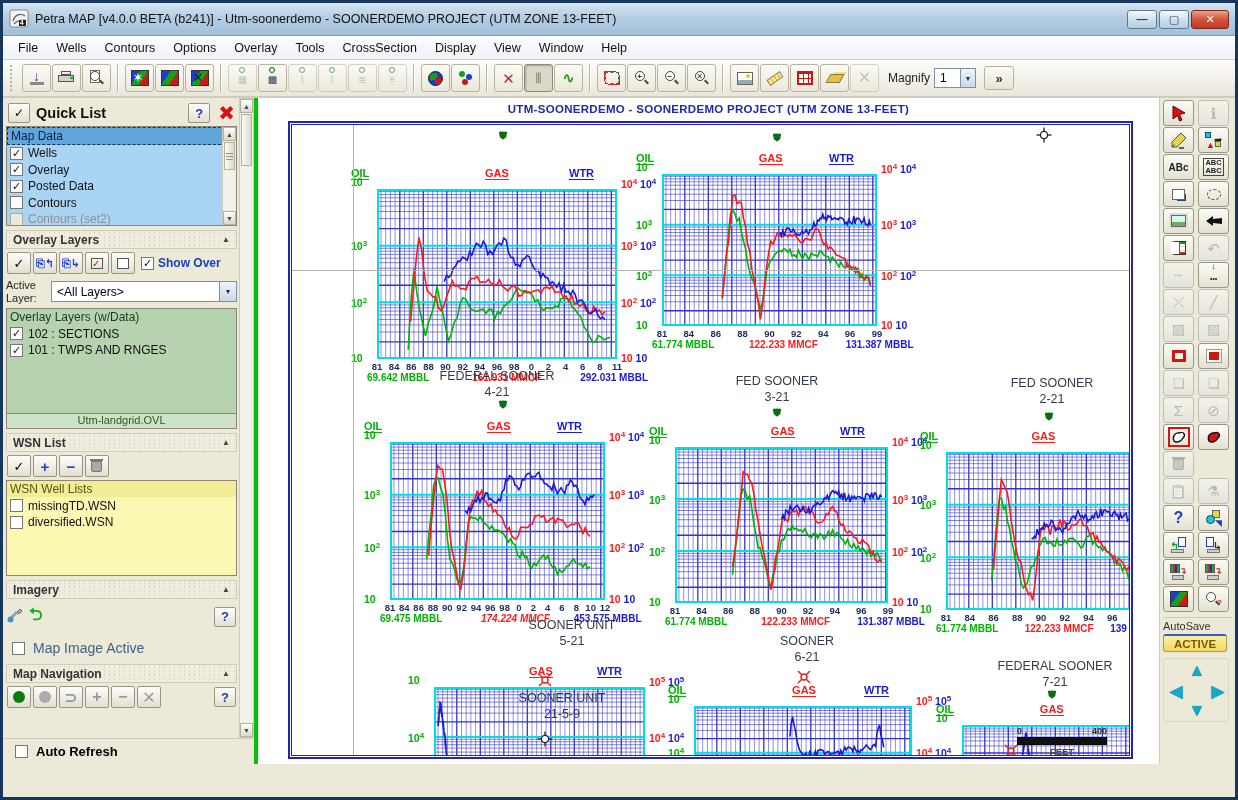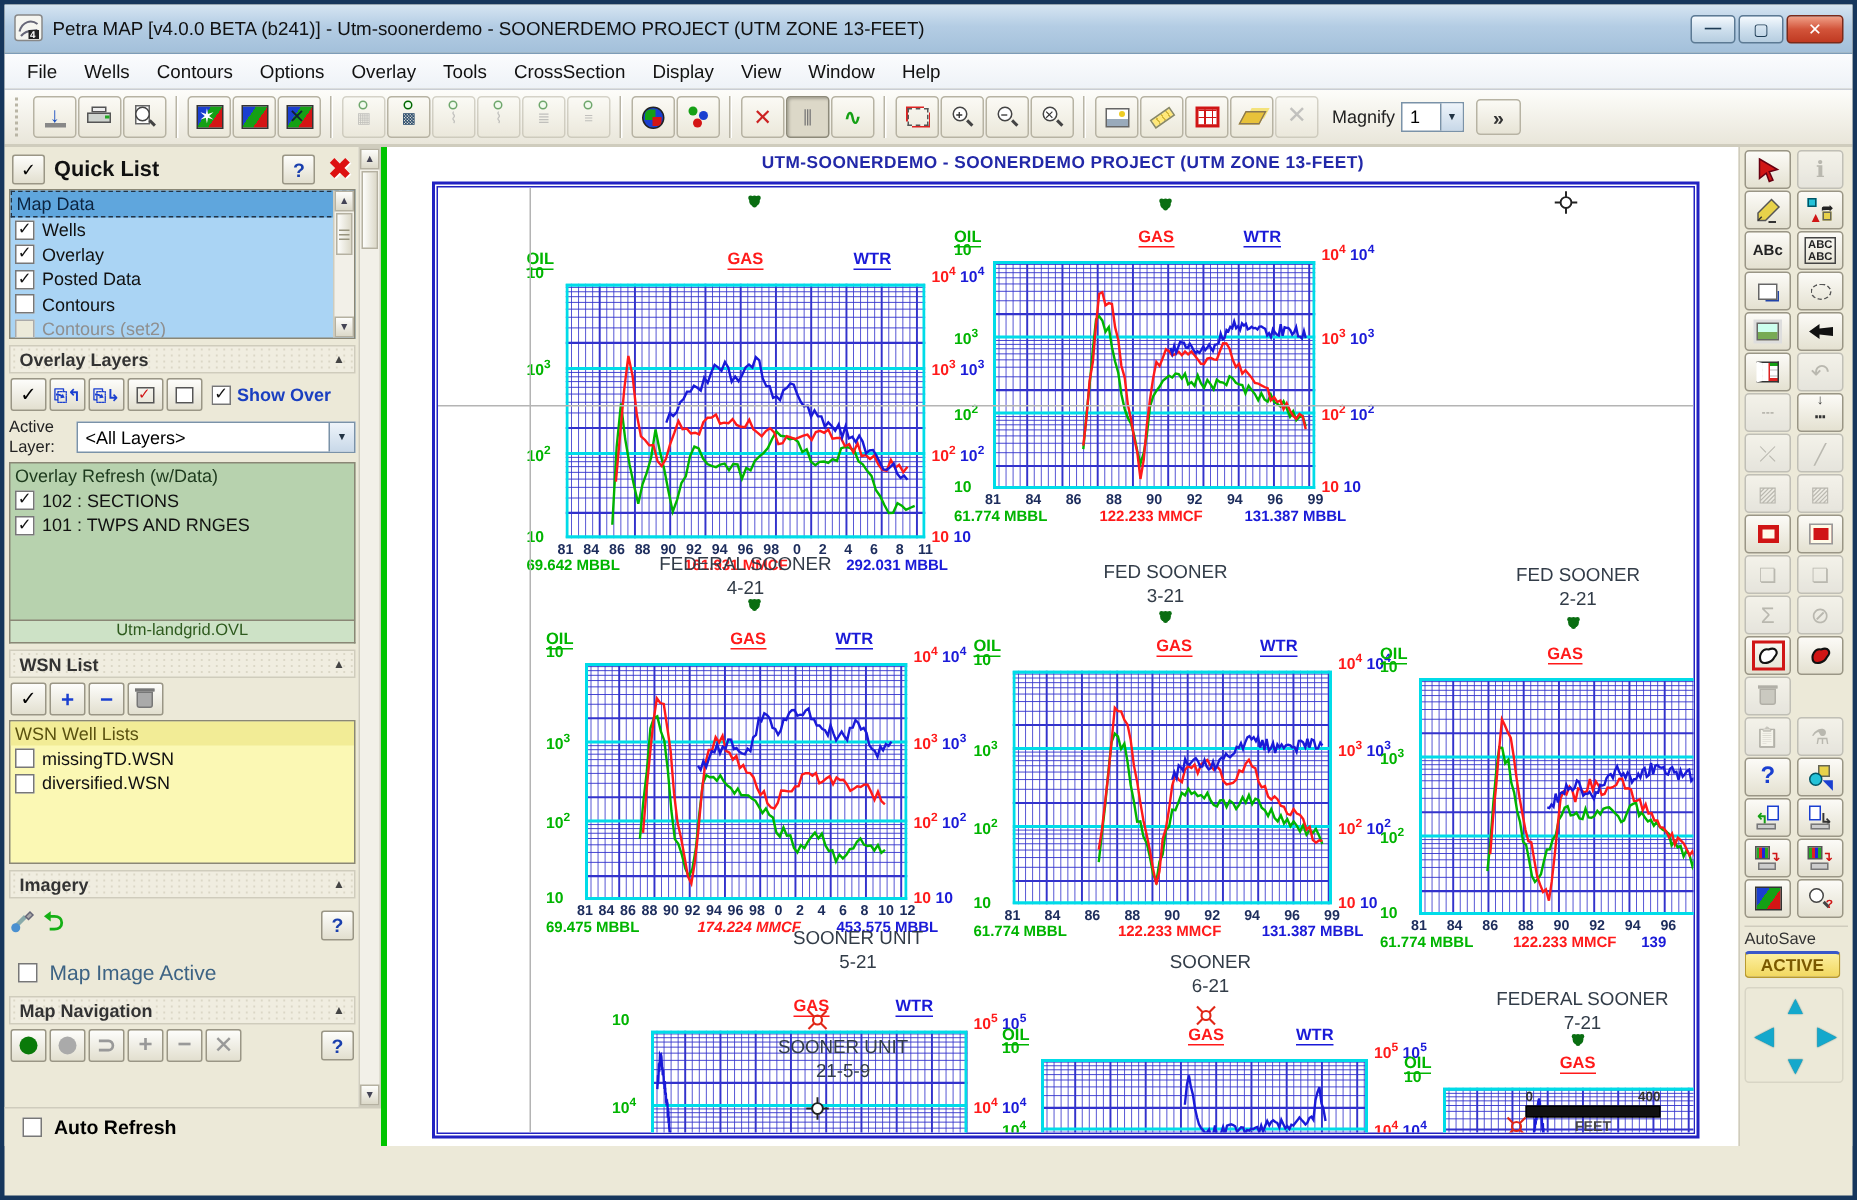--- a/index.html
+++ b/index.html
@@ -96,21 +96,21 @@
   .map-frame-inner{position:absolute;left:1px;top:1px;right:1px;bottom:1px;border:1px solid #2222c2;overflow:hidden;background:#fff;}
   .secline-v{position:absolute;top:0;bottom:0;width:1px;background:#b4b4b4;}
   .secline-h{position:absolute;left:0;right:0;height:1px;background:#b4b4b4;}
   .chart{position:absolute;}
   .chart svg{display:block;}
   .ch-lab{position:absolute;font-size:11px;font-weight:bold;white-space:nowrap;}
   .ch-lab u{text-decoration:none;border-bottom:1.5px solid;padding-bottom:0px;}
   .dec-lab{position:absolute;font-size:10.5px;font-weight:bold;white-space:nowrap;}
   .dec-lab sup{font-size:8px;}
   .xtick{position:absolute;font-size:9.5px;color:#1c2c5c;font-weight:bold;transform:translateX(-50%);white-space:nowrap;}
-  .totals{position:absolute;font-size:10px;font-weight:bold;white-space:nowrap;}
+  .totals{position:absolute;font-size:10px;font-weight:bold;white-space:nowrap;margin-left:16px;}
   .wellname{position:absolute;transform:translateX(-50%);text-align:center;font-size:12.5px;color:#323c48;line-height:1.3;white-space:nowrap;}
   .wellsym{position:absolute;}
   .scalebar{position:absolute;}
   .scalebar .bar{height:8px;background:#111;border:1px solid #000;}
   .scalebar .num{position:absolute;top:-11px;font-size:9px;color:#333;font-weight:bold;}
   .scalebar .unit{position:absolute;left:50%;transform:translateX(-50%);top:9px;font-size:9.5px;color:#444;font-weight:bold;text-decoration:underline;}
   
   .right-tools{position:absolute;right:0;top:0;bottom:0;width:76px;background:#ece9d8;border-left:1px solid #cfccbd;padding:2px 3px;}
   .rt-row{display:flex;gap:4px;margin-bottom:1px;}
   .rt-btn{width:31px;height:26px;border:1px solid #9a9686;border-radius:3px;background:linear-gradient(#fcfbf7,#e4e1d1);
@@ -398,21 +398,21 @@
           </div>
         </div>
         <div class="active-layer">
           <div class="al-label">Active Layer:</div>
           <div class="dropdown">
             <span>&lt;All Layers&gt;</span>
             <span class="dd">▼</span>
           </div>
         </div>
         <div class="listbox green" style="height: 106px;">
-          <div class="lb-head" style="color: rgb(29, 58, 29);">Overlay Refresh (w/Data)</div>
+          <div class="lb-head" style="color: rgb(29, 58, 29);">Overlay Layers (w/Data)</div>
           <div class="lb-row">
             <span class="cbx">✓</span>
             <span>102 : SECTIONS</span>
           </div>
           <div class="lb-row">
             <span class="cbx">✓</span>
             <span>101 : TWPS AND RNGES</span>
           </div>
         </div>
         <div class="green-footer">Utm-landgrid.OVL</div>

